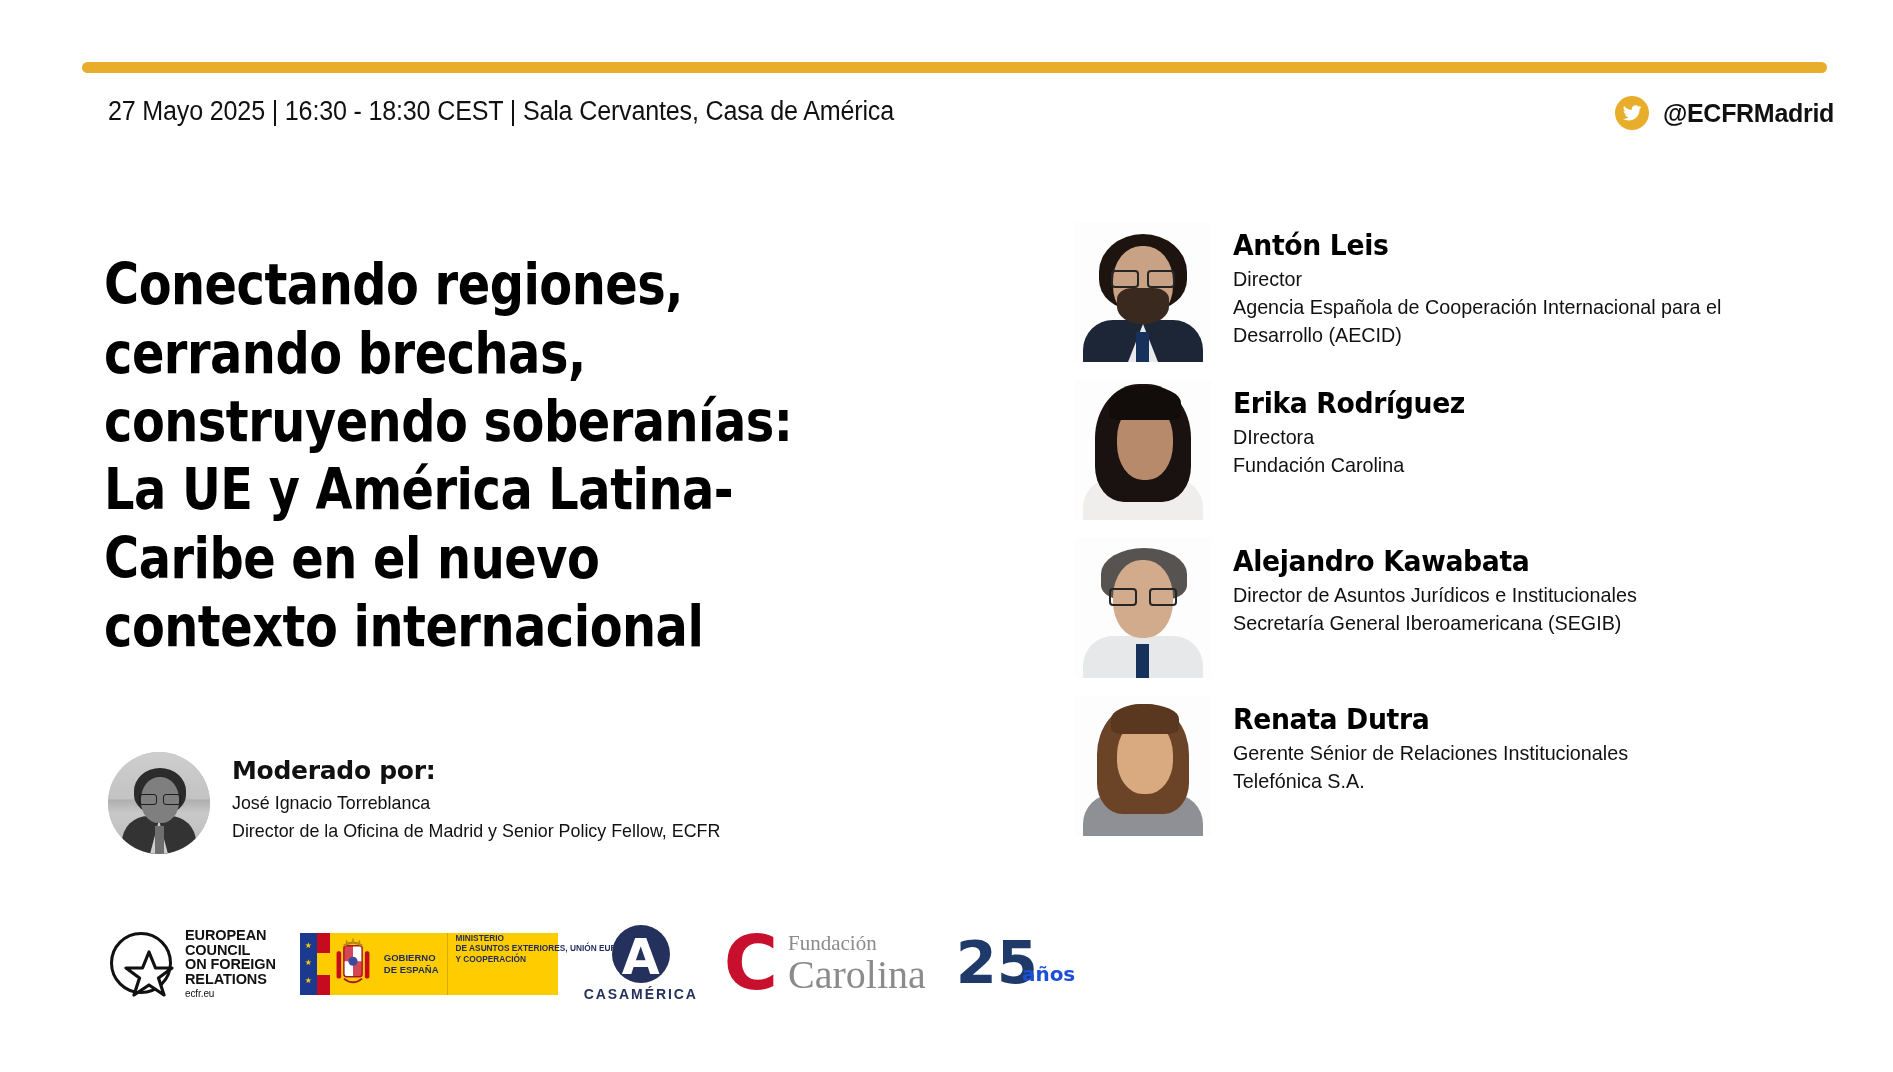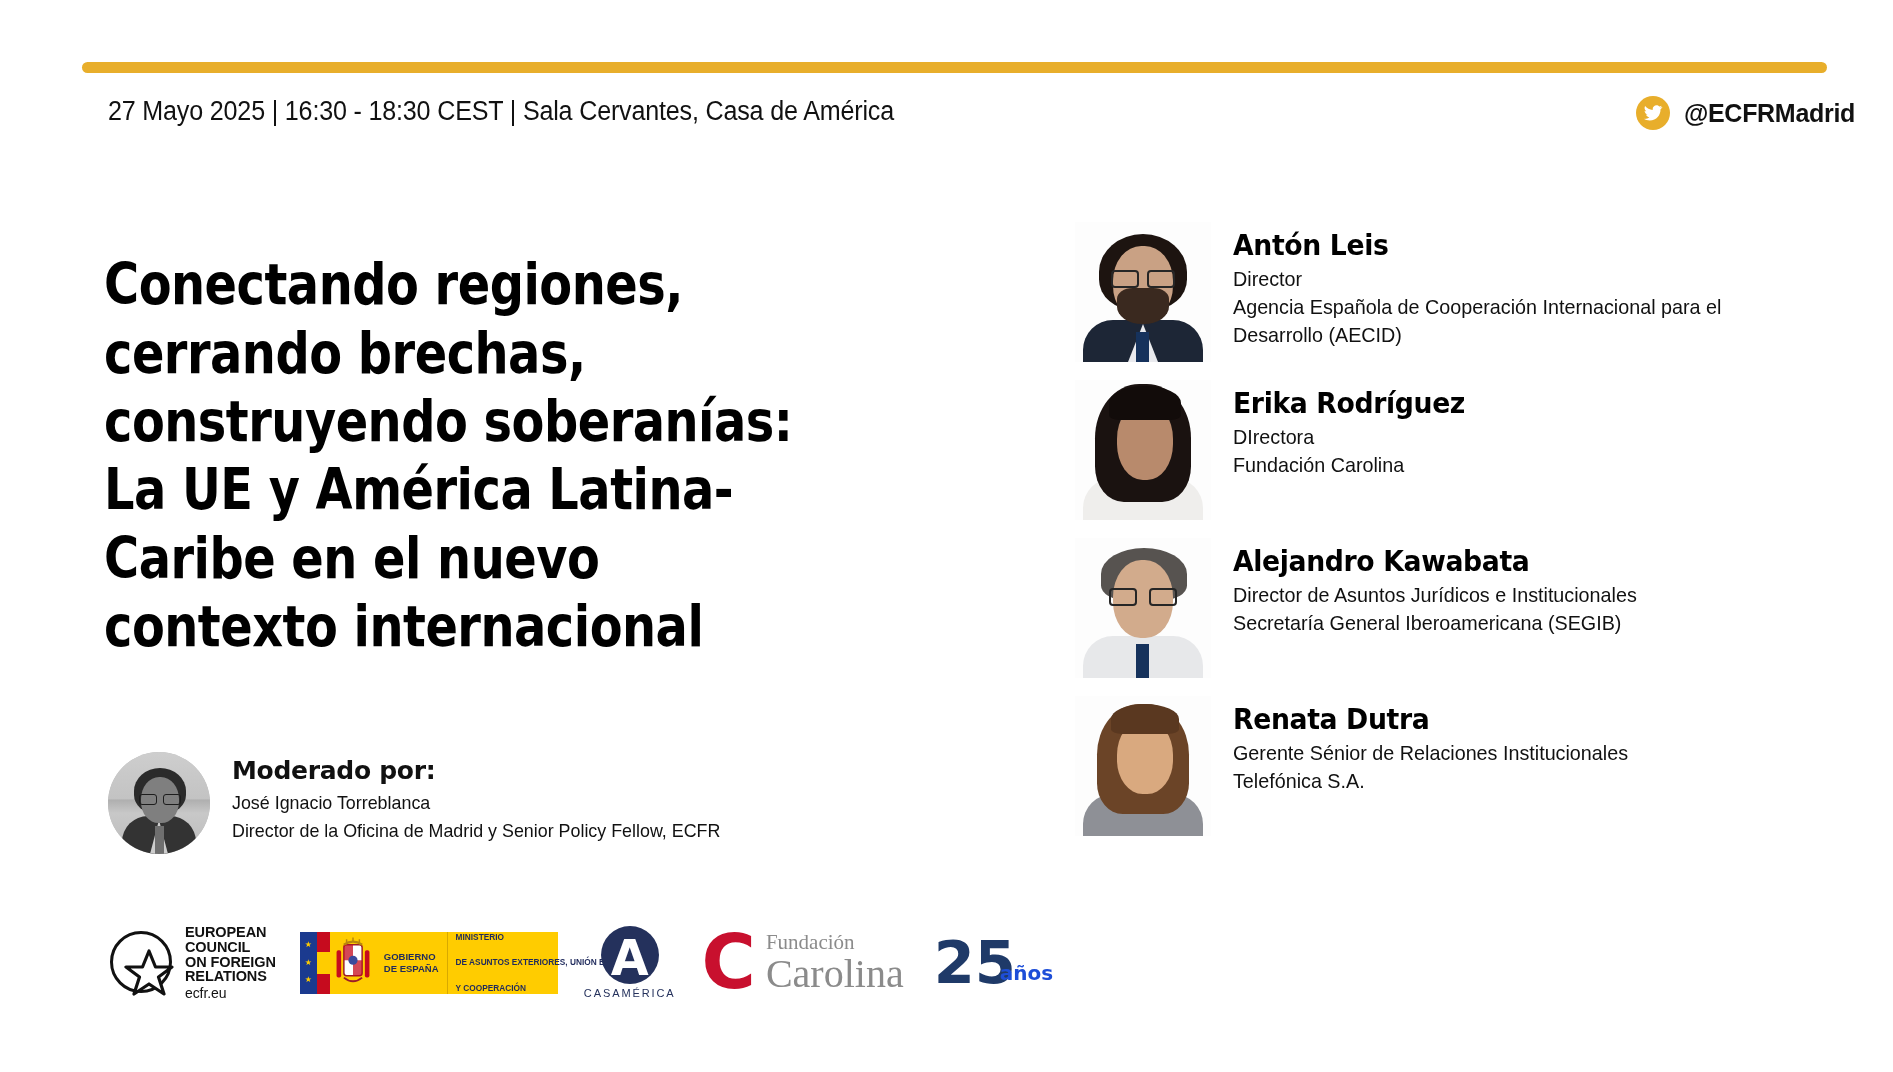--- a/index.html
+++ b/index.html
@@ -24,21 +24,21 @@
   .header-row{
     position:absolute;left:108px;top:96px;right:60px;
     display:flex;align-items:center;justify-content:space-between;
   }
   .event-meta{
     font-size:27px;letter-spacing:-0.2px;color:#111;white-space:nowrap;
     font-family:"Liberation Sans", sans-serif;
     transform:scaleX(0.93);transform-origin:left center;
   }
   .twitter-block{
-    position:absolute;right:38px;top:96px;
+    position:absolute;right:59px;top:96px;
     display:flex;align-items:center;gap:14px;
   }
   .tw-circle{
     width:34px;height:34px;border-radius:50%;
     background:#E8AE2B;display:flex;align-items:center;justify-content:center;
     flex:none;
   }
   .tw-circle svg{width:20px;height:20px;display:block;}
   .tw-handle{
     font-size:25px;font-weight:bold;color:#111;letter-spacing:-0.3px;
@@ -132,51 +132,51 @@
   .logo{display:flex;align-items:center;}
 
   
   .ecfr{gap:9px;}
   .ecfr-mark{width:68px;height:68px;position:relative;flex:none;}
   .ecfr-mark .ring{position:absolute;left:2px;top:2px;width:56px;height:56px;
     border:3.2px solid #111;border-radius:50%;}
   .ecfr-mark .star{position:absolute;left:16px;top:20px;width:50px;height:48px;}
   .ecfr-words{line-height:1.02;}
   .ecfr-words div{font-size:14.5px;font-weight:bold;letter-spacing:-0.1px;color:#111;}
-  .ecfr-words .url{font-size:14px;font-weight:normal;margin-top:2px;}
+  .ecfr-words .url{font-size:10px;font-weight:normal;margin-top:2px;}
 
   
   .spain{margin-left:24px;}
   .spain-flag{
     width:258px;height:62px;background:#FFCC00;display:flex;align-items:stretch;
     position:relative;
   }
   .eu-strip{width:17px;background:#1b3a8f;display:flex;flex-direction:column;
     align-items:center;justify-content:space-around;padding:5px 0;flex:none;}
   .eu-strip span{color:#FFCC00;font-size:8px;line-height:1;}
   .red-col{width:13px;background:#C60B1E;flex:none;
     display:flex;flex-direction:column;}
   .red-col .r1{flex:1;background:#C60B1E;}
   .red-col .r2{flex:1.1;background:#FFCC00;}
   .red-col .r3{flex:1;background:#C60B1E;}
   .coa{width:46px;display:flex;align-items:center;justify-content:center;flex:none;}
   .gob-txt{font-size:9.5px;font-weight:bold;color:#1f2a5c;line-height:1.25;
     display:flex;flex-direction:column;justify-content:center;padding:0 8px;
     border-right:1px solid #d8a900;white-space:nowrap;}
   .min-txt{font-size:8.3px;font-weight:bold;color:#1f2a5c;line-height:1.3;
-    display:flex;flex-direction:column;justify-content:space-between;padding:0 8px;
+    display:flex;flex-direction:column;justify-content:flex-start;padding:0 8px;
     white-space:nowrap;}
 
   
   .casa{margin-left:26px;flex-direction:column;gap:3px;}
   .casa-mark{width:58px;height:58px;border-radius:50%;background:#24315c;
     position:relative;display:flex;align-items:center;justify-content:center;}
   .casa-mark .aglyph{color:#ffffff;font-size:49px;font-weight:bold;line-height:1;
     font-family:"DejaVu Sans", sans-serif;margin-top:6px;}
-  .casa-word{font-size:11px;letter-spacing:1.9px;color:#24315c;font-weight:normal;}
+  .casa-word{font-size:14px;letter-spacing:1.9px;color:#24315c;font-weight:bold;}
 
   
   .carolina{margin-left:26px;gap:10px;align-items:center;}
   .car-c{font-size:74px;font-weight:bold;color:#C8102E;line-height:0.8;
     font-family:"DejaVu Sans", sans-serif;}
   .car-words{line-height:1.0;color:#8b8b8b;font-family:"Liberation Serif", serif;}
   .car-words .f{font-size:21px;}
   .car-words .c{font-size:40px;margin-top:1px;}
 
   

